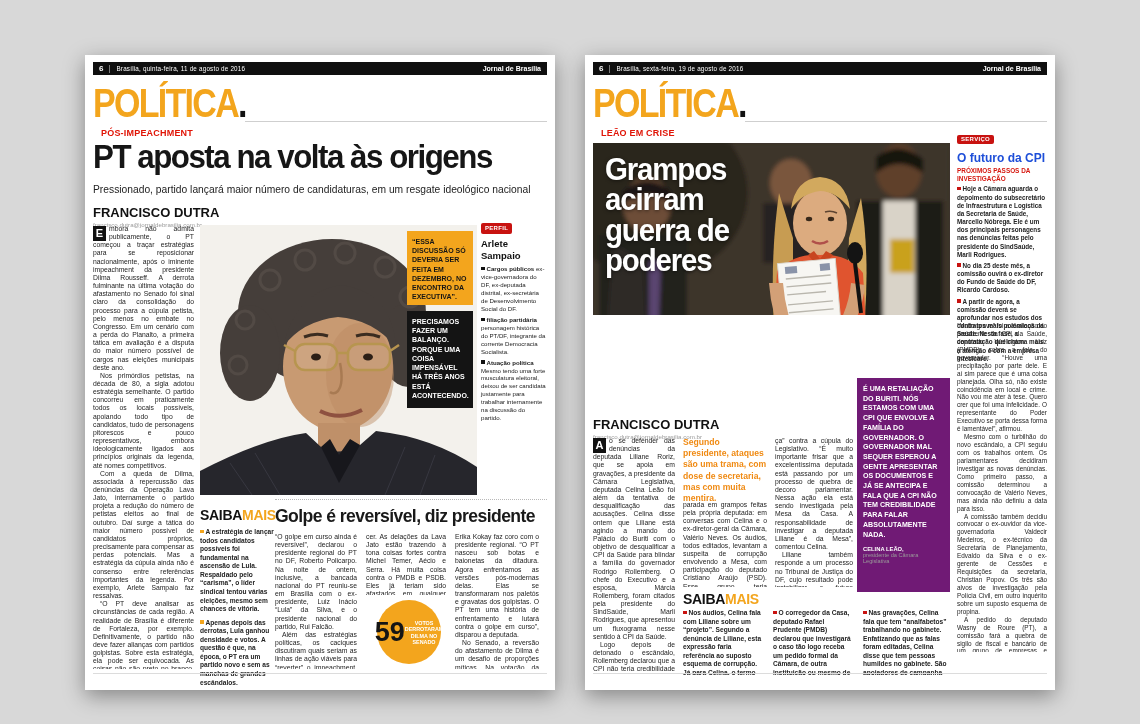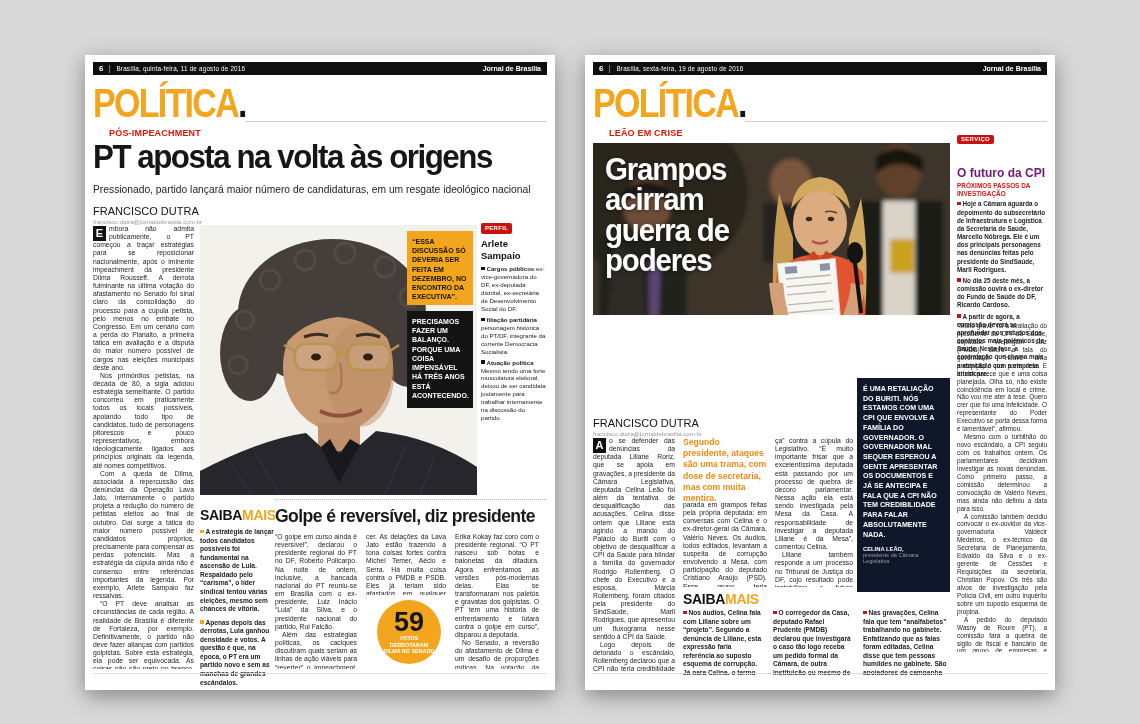--- a/index.html
+++ b/index.html
@@ -10,26 +10,26 @@
   .masthead{position:absolute;left:8px;right:8px;top:7px;height:13px;background:#0f0f0f;color:#fff;
         display:flex;align-items:center;padding:0 6px;box-sizing:border-box;}
   .m-num{font-weight:bold;font-size:8px}
   .m-div{width:1px;height:8px;background:#777;margin:0 6px}
   .m-date{font-size:6.3px;letter-spacing:.2px}
   .m-brand{margin-left:auto;font-size:7px;font-weight:bold}
   .logo{position:absolute;left:8px;top:28px;font-size:40px;font-weight:800;letter-spacing:-2px;
         color:#F3A51D;transform:scaleX(.85);transform-origin:left;line-height:1;white-space:nowrap}
   .logo .dot{color:#111}
   .toprule{position:absolute;top:66px;left:160px;right:8px;height:1px;background:#cfcfcf}
-  .kicker{position:absolute;left:24px;top:73px;font-size:9px;font-weight:800;color:#E01406;letter-spacing:.2px}
+  .kicker{position:absolute;left:16px;top:73px;font-size:9px;font-weight:800;color:#E01406;letter-spacing:.2px}
   .headline1{position:absolute;left:8px;top:82px;font-size:34px;font-weight:800;color:#161616;
         letter-spacing:-1.6px;white-space:nowrap;transform:scaleX(.92);transform-origin:left}
   .subhead1{position:absolute;left:8px;top:128px;font-size:10.6px;color:#222;white-space:nowrap;
         transform:scaleX(.97);transform-origin:left}
-  .by-name{font-size:11px;font-weight:400;color:#111;display:block}
+  .by-name{font-size:13px;font-weight:700;color:#111;display:block}
   .by-mail{font-size:6.2px;color:#999;display:block;margin-top:1px}
   .bodycol{position:absolute;font-size:6.8px;line-height:1.2;color:#1c1c1c;text-align:justify;overflow:hidden}
   .bodycol p{margin:0;text-indent:7px}
   .bodycol p.first{text-indent:0}
   .dropcap{float:left;width:13px;height:15px;background:#111;color:#fff;font-size:11px;font-weight:800;
         display:flex;align-items:center;justify-content:center;margin:1px 3px 0 0}
   .qbox{position:absolute;box-sizing:border-box;padding:6px 5px;font-weight:800;font-size:7px;line-height:1.32}
   .q-orange{background:#F3A51D;color:#151515}
   .q-black{background:#141414;color:#ffffff}
   .tag{display:inline-block;background:#C81210;color:#fff;font-size:6px;font-weight:800;
@@ -40,35 +40,35 @@
   .sq{display:inline-block;width:3.5px;height:3.5px;margin-right:2px;vertical-align:1px;background:#111}
   .sq.orange{background:#F3A51D}
   .sq.red{background:#C81210}
   .saiba-h{font-size:14px;font-weight:800;letter-spacing:-.3px;color:#111}
   .saiba-h .m2{color:#F3A51D}
   .saiba-item{font-size:6.6px;font-weight:700;color:#222;line-height:1.3;margin-top:5px}
   .h2{position:absolute;font-weight:800;color:#191919;letter-spacing:-.6px;white-space:nowrap;
         transform:scaleX(.95);transform-origin:left}
   .dotted{position:absolute;border-top:1px dotted #b8b8b8}
   .statcircle{position:absolute;width:64px;height:64px;border-radius:50%;background:#F3A51D;
-        display:flex;flex-direction:column;align-items:center;justify-content:center;text-align:center}
+        display:flex;flex-direction:row;align-items:center;justify-content:center;text-align:center}
   .stat-n{font-size:27px;font-weight:800;color:#151515;line-height:.9}
   .stat-c{font-size:5.4px;font-weight:800;color:#fff;width:54px;line-height:1.15;margin-top:1px}
   .photo{position:absolute;overflow:hidden;background:#ccc}
   .photo svg{display:block}
   .hl-overlay{position:absolute;color:#fff;font-weight:800;font-size:31px;line-height:.98;
         letter-spacing:-1.2px;transform:scaleX(.95);transform-origin:left;
         text-shadow:0 1px 4px rgba(0,0,0,.5)}
   .pullquote{position:absolute;font-size:8.6px;font-weight:800;color:#F08A12;line-height:1.3}
-  .bbox{position:absolute;background:#0f172a;box-sizing:border-box;padding:7px 6px;color:#fff}
+  .bbox{position:absolute;background:#701a75;box-sizing:border-box;padding:7px 6px;color:#fff}
   .bbox-q{font-size:7.1px;font-weight:800;line-height:1.37;text-transform:uppercase}
   .bbox-name{font-size:5.8px;font-weight:800;margin-top:6px}
   .bbox-role{font-size:5.6px;color:#9a9a9a}
   .svc{position:absolute}
-  .svc-title{font-size:12px;font-weight:800;color:#701a75;margin:21px 0 2px}
+  .svc-title{font-size:12px;font-weight:800;color:#1d4ed8;margin:6px 0 2px}
   .svc-sub{font-size:6.4px;font-weight:800;color:#D6170F;line-height:1.2;margin-bottom:2px}
   .svc-item{font-size:6.3px;font-weight:700;color:#222;line-height:1.3;margin-top:3px}
   .com-h{font-size:14.5px;font-weight:800;line-height:1.05;letter-spacing:-.4px;color:#141414}
   .com-body{font-size:6.4px;line-height:1.24;text-align:justify;color:#1c1c1c;margin-top:5px;overflow:hidden}
   .com-body p{margin:0;text-indent:7px}
   .com-body p.first{text-indent:0}
   .botrule{position:absolute;left:8px;right:8px;top:618px;height:1px;background:#dcdcdc}
 </style>
 </head>
 <body>

